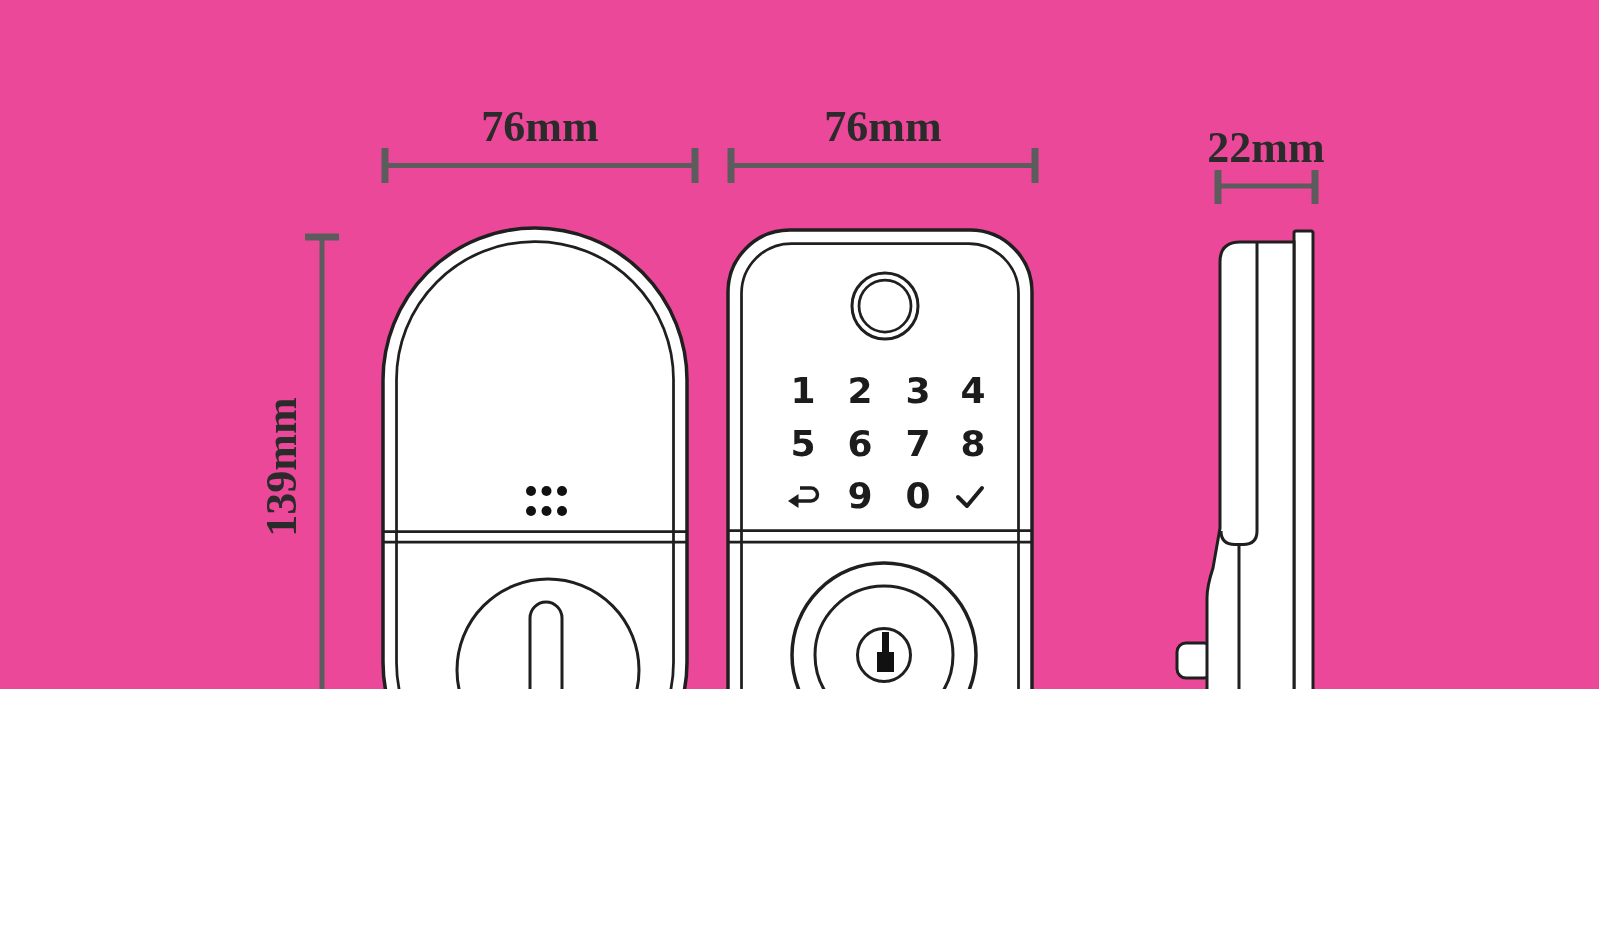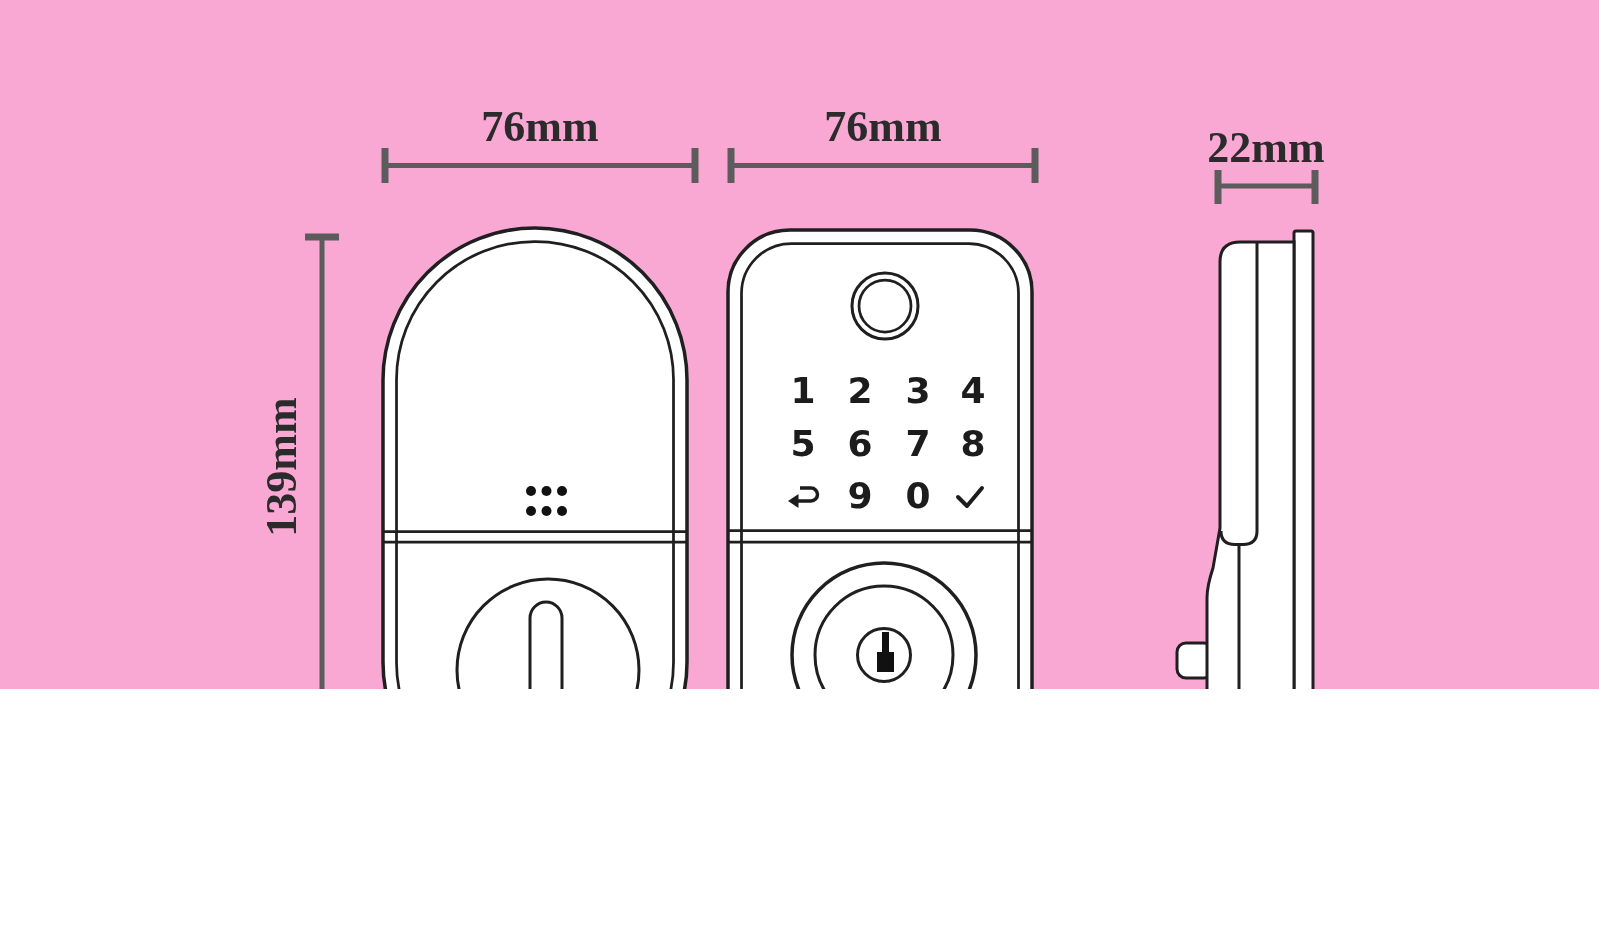--- a/index.html
+++ b/index.html
@@ -1,20 +1,20 @@
 <!DOCTYPE html>
 <html><head>
 <meta charset="utf-8">
 <style>
   html, body { margin: 0; padding: 0; background: #ffffff; }
   #canvas {
     position: relative;
     width: 1599px;
     height: 689px;
-    background: #f9a8d4;
+    background: #ec4899;
     overflow: hidden;
     font-family: "Liberation Sans", sans-serif;
   }
   svg { display: block; }
   .dim-label {
     font-family: "Liberation Serif", serif;
     font-weight: 700;
     font-size: 44px;
     fill: #2b2b2b;
   }

